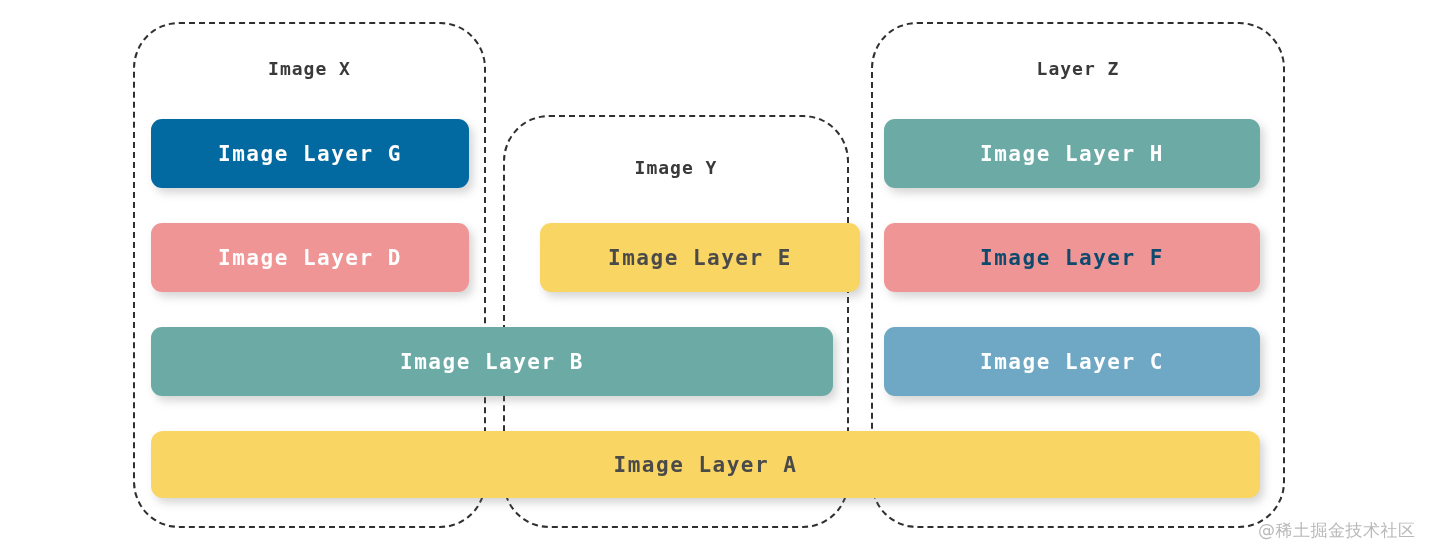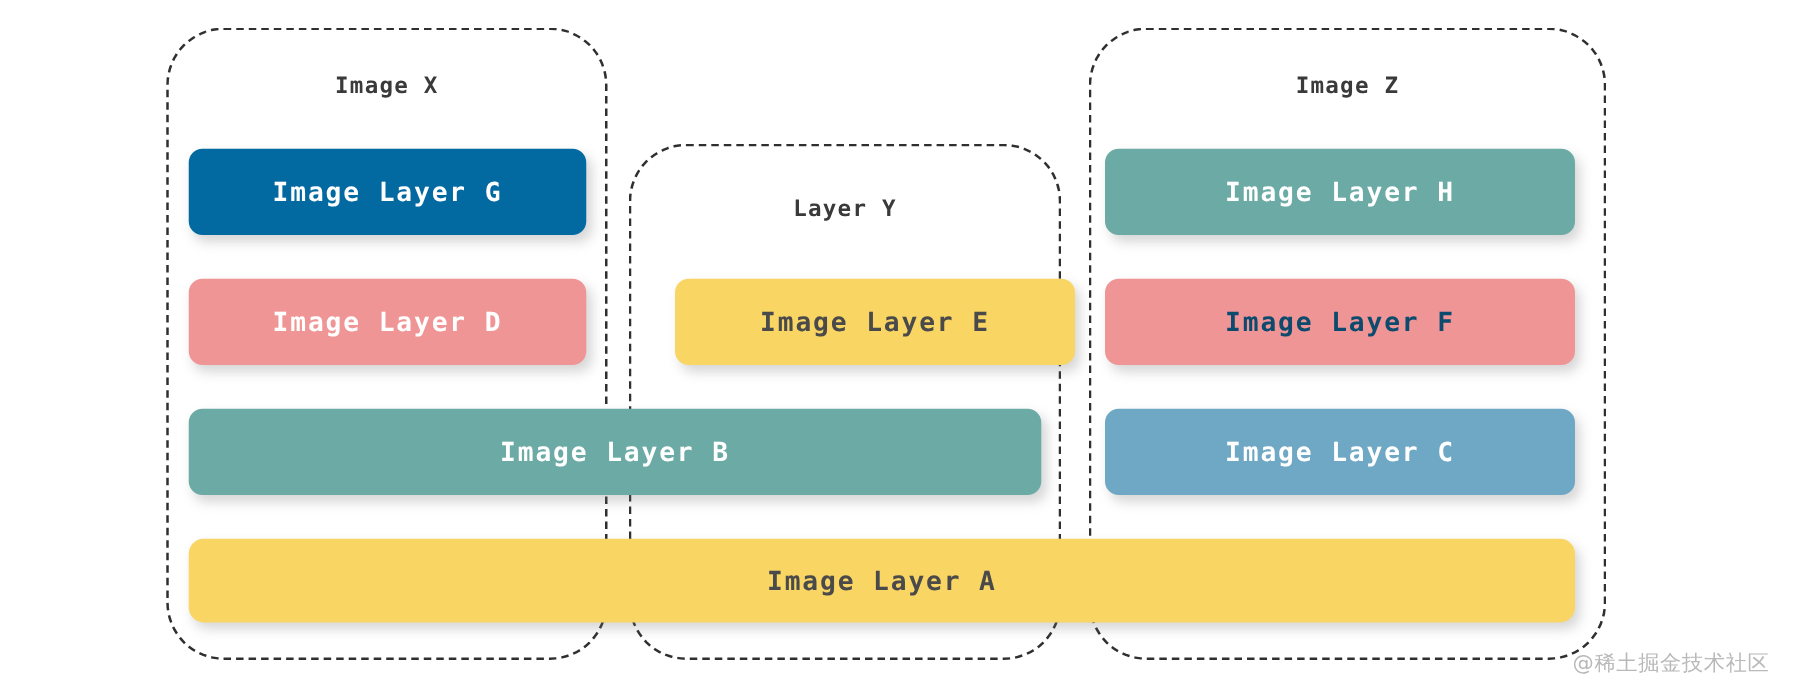--- a/index.html
+++ b/index.html
@@ -69,23 +69,23 @@
 </style>
 </head>
 <body>
 
 <div id="canvas">
 
   <div id="image-boxes">
       <div class="image-box" style="left: 133px; top: 22px; width: 353px; height: 506px; border-color: rgb(47, 47, 47);"></div>
       <div class="image-box-title" style="left: 133px; top: 58px; width: 353px; color: rgb(58, 58, 58);">Image X</div>
       <div class="image-box" style="left: 503px; top: 115px; width: 346px; height: 413px; border-color: rgb(47, 47, 47);"></div>
-      <div class="image-box-title" style="left: 503px; top: 157px; width: 346px; color: rgb(58, 58, 58);">Layer Y</div>
+      <div class="image-box-title" style="left: 503px; top: 157px; width: 346px; color: rgb(58, 58, 58);">Image Y</div>
       <div class="image-box" style="left: 871px; top: 22px; width: 414px; height: 506px; border-color: rgb(47, 47, 47);"></div>
-      <div class="image-box-title" style="left: 871px; top: 58px; width: 414px; color: rgb(58, 58, 58);">Image Z</div>
+      <div class="image-box-title" style="left: 871px; top: 58px; width: 414px; color: rgb(58, 58, 58);">Layer Z</div>
     </div>
 
   <div id="layer-bars">
       <div class="layer" style="left: 151px; top: 119px; width: 318px; height: 69px; background: #0369a1; color: rgb(255, 255, 255);">
         <span>Image Layer G</span>
       </div>
       <div class="layer" style="left: 884px; top: 119px; width: 376px; height: 69px; background: rgb(107, 170, 165); color: rgb(255, 255, 255);">
         <span>Image Layer H</span>
       </div>
       <div class="layer" style="left: 151px; top: 223px; width: 318px; height: 69px; background: rgb(240, 149, 149); color: rgb(255, 255, 255);">

